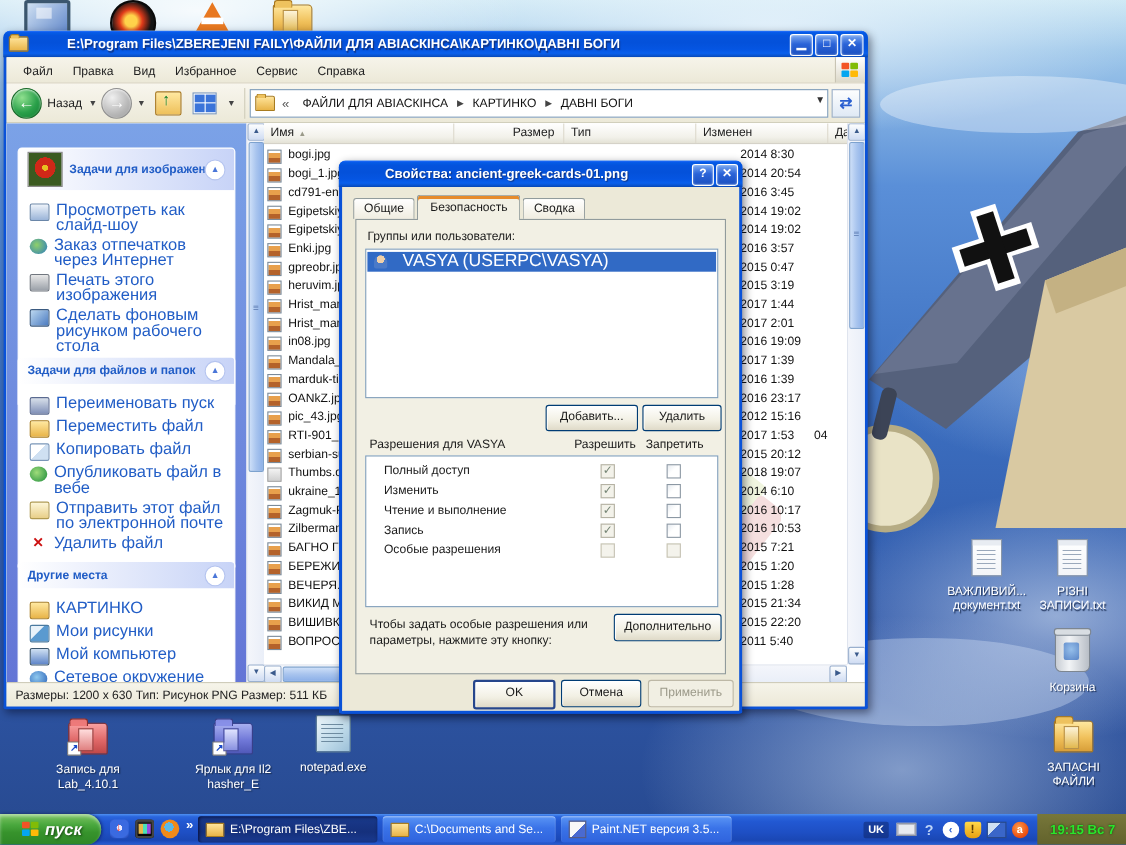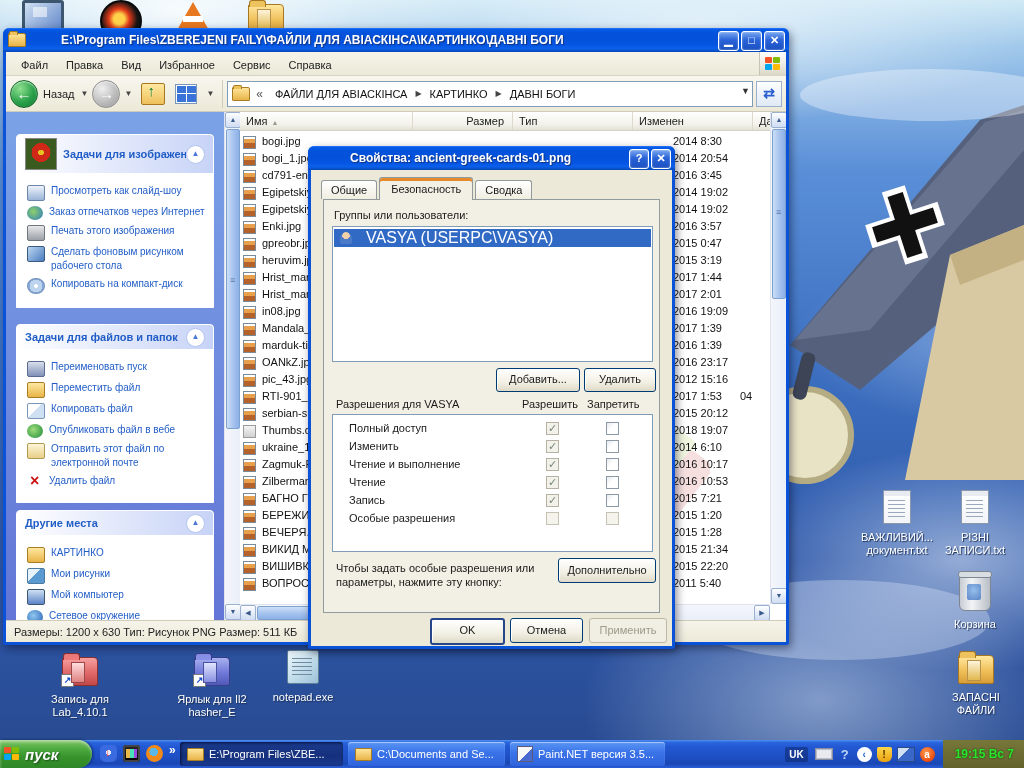--- a/index.html
+++ b/index.html
@@ -95,21 +95,21 @@
   .sb-panel{position:absolute;left:10px;width:196px;border:1px solid #fff;border-radius:4px 4px 0 0;background:#fff;overflow:hidden;}
   .sb-head{height:24px;background:linear-gradient(90deg,#ffffff,#c7d3f7);display:flex;align-items:center;padding:0 8px;border-radius:3px 3px 0 0;}
   .sb-head .sb-title{flex:1;font-size:11px;font-weight:bold;color:#215dc6;white-space:nowrap;overflow:hidden;}
   .sb-chev{width:17px;height:17px;border-radius:50%;background:#fff;border:1px solid #b5c4ef;color:#4a76d8;font-size:8px;line-height:16px;text-align:center;}
   .sb-head.img-head{height:38px;}
   .flower-thumb{width:30px;height:30px;margin-right:6px;border:1px solid #888;
     background:radial-gradient(circle at 50% 45%,#e8c020 12%,#d02818 13% 42%,#3a5a20 43%);}
   .sb-items{padding:7px 8px 9px 10px;background:#fff;}
   .titem{display:flex;margin:4px 0;align-items:flex-start;}
   .tico{flex:0 0 16px;height:14px;margin:1px 6px 0 0;border-radius:2px;position:relative;}
-  .tlabel{font-size:10px;line-height:14px;color:#215dc6;}
+  .tlabel{font-size:15px;line-height:14px;color:#215dc6;}
   .ti-slideshow{background:linear-gradient(180deg,#eef3fa,#9ab4d8);border:1px solid #6a86a8;}
   .ti-prints{background:radial-gradient(circle at 40% 40%,#8fd06a,#2a7ac0);border-radius:50%;}
   .ti-print{background:linear-gradient(180deg,#e8e8e8,#9aa0a8);border:1px solid #70767e;}
   .ti-wallpaper{background:linear-gradient(135deg,#bcd8f0,#4a7ac0);border:1px solid #3a5a80;}
   .ti-cd{background:radial-gradient(circle at 50% 50%,#fff 15%,#bcd4ee 16% 60%,#88a8d8 61%);border-radius:50%;border:1px solid #7090b8;}
   .ti-rename{background:linear-gradient(180deg,#d8e0ea,#8090b8);border:1px solid #5a6a90;}
   .ti-move{background:linear-gradient(180deg,#ffe8a0,#e8b448);border:1px solid #a87c20;}
   .ti-copy{background:linear-gradient(135deg,#ffffff 45%,#cfe0f2 46%);border:1px solid #7a96b8;}
   .ti-web{background:radial-gradient(circle at 40% 40%,#9fdc7a,#1a8a3a);border-radius:50%;}
   .ti-mail{background:linear-gradient(180deg,#fdf6d8,#e8cf88);border:1px solid #b09a50;}
@@ -166,21 +166,21 @@
   .cb.checked-disabled::after{content:"✓";}
   .cb.unchecked{background:linear-gradient(135deg,#e6ebf0,#ffffff 45%);}
   .cb.unchecked-disabled{border-color:#c6c3b4;background:#f4f3ec;}
   .prow{position:relative;height:18px;}
   .pname{position:absolute;left:16px;top:2px;font-size:11px;color:#1a1a1a;}
   .allowcb{left:213px;}
   .denycb{left:273px;}
   
   .taskbar{left:0;top:740px;width:1024px;height:28px;z-index:50;
     background:linear-gradient(180deg,#4f91f2 0%,#2a65dd 9%,#2258d2 25%,#1e4fc4 60%,#1a47b4 85%,#2a5ed8 100%);}
-  .startbtn{position:absolute;left:0;top:0;width:92px;height:28px;border-radius:0 14px 14px 0;display:flex;align-items:center;gap:5px;padding-left:4px;box-sizing:border-box;
+  .startbtn{position:absolute;left:0;top:0;width:92px;height:28px;border-radius:0 14px 14px 0;display:flex;align-items:center;gap:5px;padding-left:20px;box-sizing:border-box;
     background:linear-gradient(180deg,#7ec463 0%,#4aa83e 35%,#37932c 60%,#2e8726 100%);box-shadow:inset 0 2px 3px rgba(255,255,255,.45),1px 0 3px rgba(0,0,40,.5);}
   .startbtn span{color:#fff;font-size:15px;font-weight:bold;font-style:italic;text-shadow:1px 1px 2px #1a4a14;}
   .ql{position:absolute;top:5px;width:17px;height:17px;border-radius:3px;}
   .ql-dm{background:radial-gradient(circle at 50% 45%,#e8e8ff 20%,#3a6ae0 21% 70%,#1a3aa0);}
   .ql-dm::after{content:"↓";position:absolute;left:5px;top:1px;color:#ff4a3a;font-size:11px;font-weight:bold;}
   .ql-mpc{background:linear-gradient(180deg,#2a2a2a,#000);box-shadow:inset 0 0 0 2px #444;}
   .ql-mpc::after{content:"";position:absolute;left:3px;top:4px;width:11px;height:9px;background:linear-gradient(90deg,#e8b84a 0 4px,#4ae0b8 4px 8px,#9a4ae0 8px 11px);}
   .ql-ff{border-radius:50%;background:radial-gradient(circle at 45% 40%,#5ab8e8 30%,#f08a1a 31% 75%,#c85a10);}
   .ql-more{position:absolute;top:3px;color:#fff;font-size:12px;font-weight:bold;}
   .taskitem{position:absolute;top:2px;height:24px;border-radius:3px;display:flex;align-items:center;gap:5px;padding:0 7px;box-sizing:border-box;
@@ -662,25 +662,20 @@
             <span class="pname">Изменить</span>
             <span class="cb allowcb checked-disabled"></span>
             <span class="cb denycb unchecked"></span>
           </div>
             <div class="prow">
             <span class="pname">Чтение и выполнение</span>
             <span class="cb allowcb checked-disabled"></span>
             <span class="cb denycb unchecked"></span>
           </div>
             <div class="prow">
-            <span class="pname">Чтение</span>
-            <span class="cb allowcb checked-disabled"></span>
-            <span class="cb denycb unchecked"></span>
-          </div>
-            <div class="prow">
             <span class="pname">Запись</span>
             <span class="cb allowcb checked-disabled"></span>
             <span class="cb denycb unchecked"></span>
           </div>
             <div class="prow">
             <span class="pname">Особые разрешения</span>
             <span class="cb allowcb unchecked-disabled"></span>
             <span class="cb denycb unchecked-disabled"></span>
           </div>
           </div>

